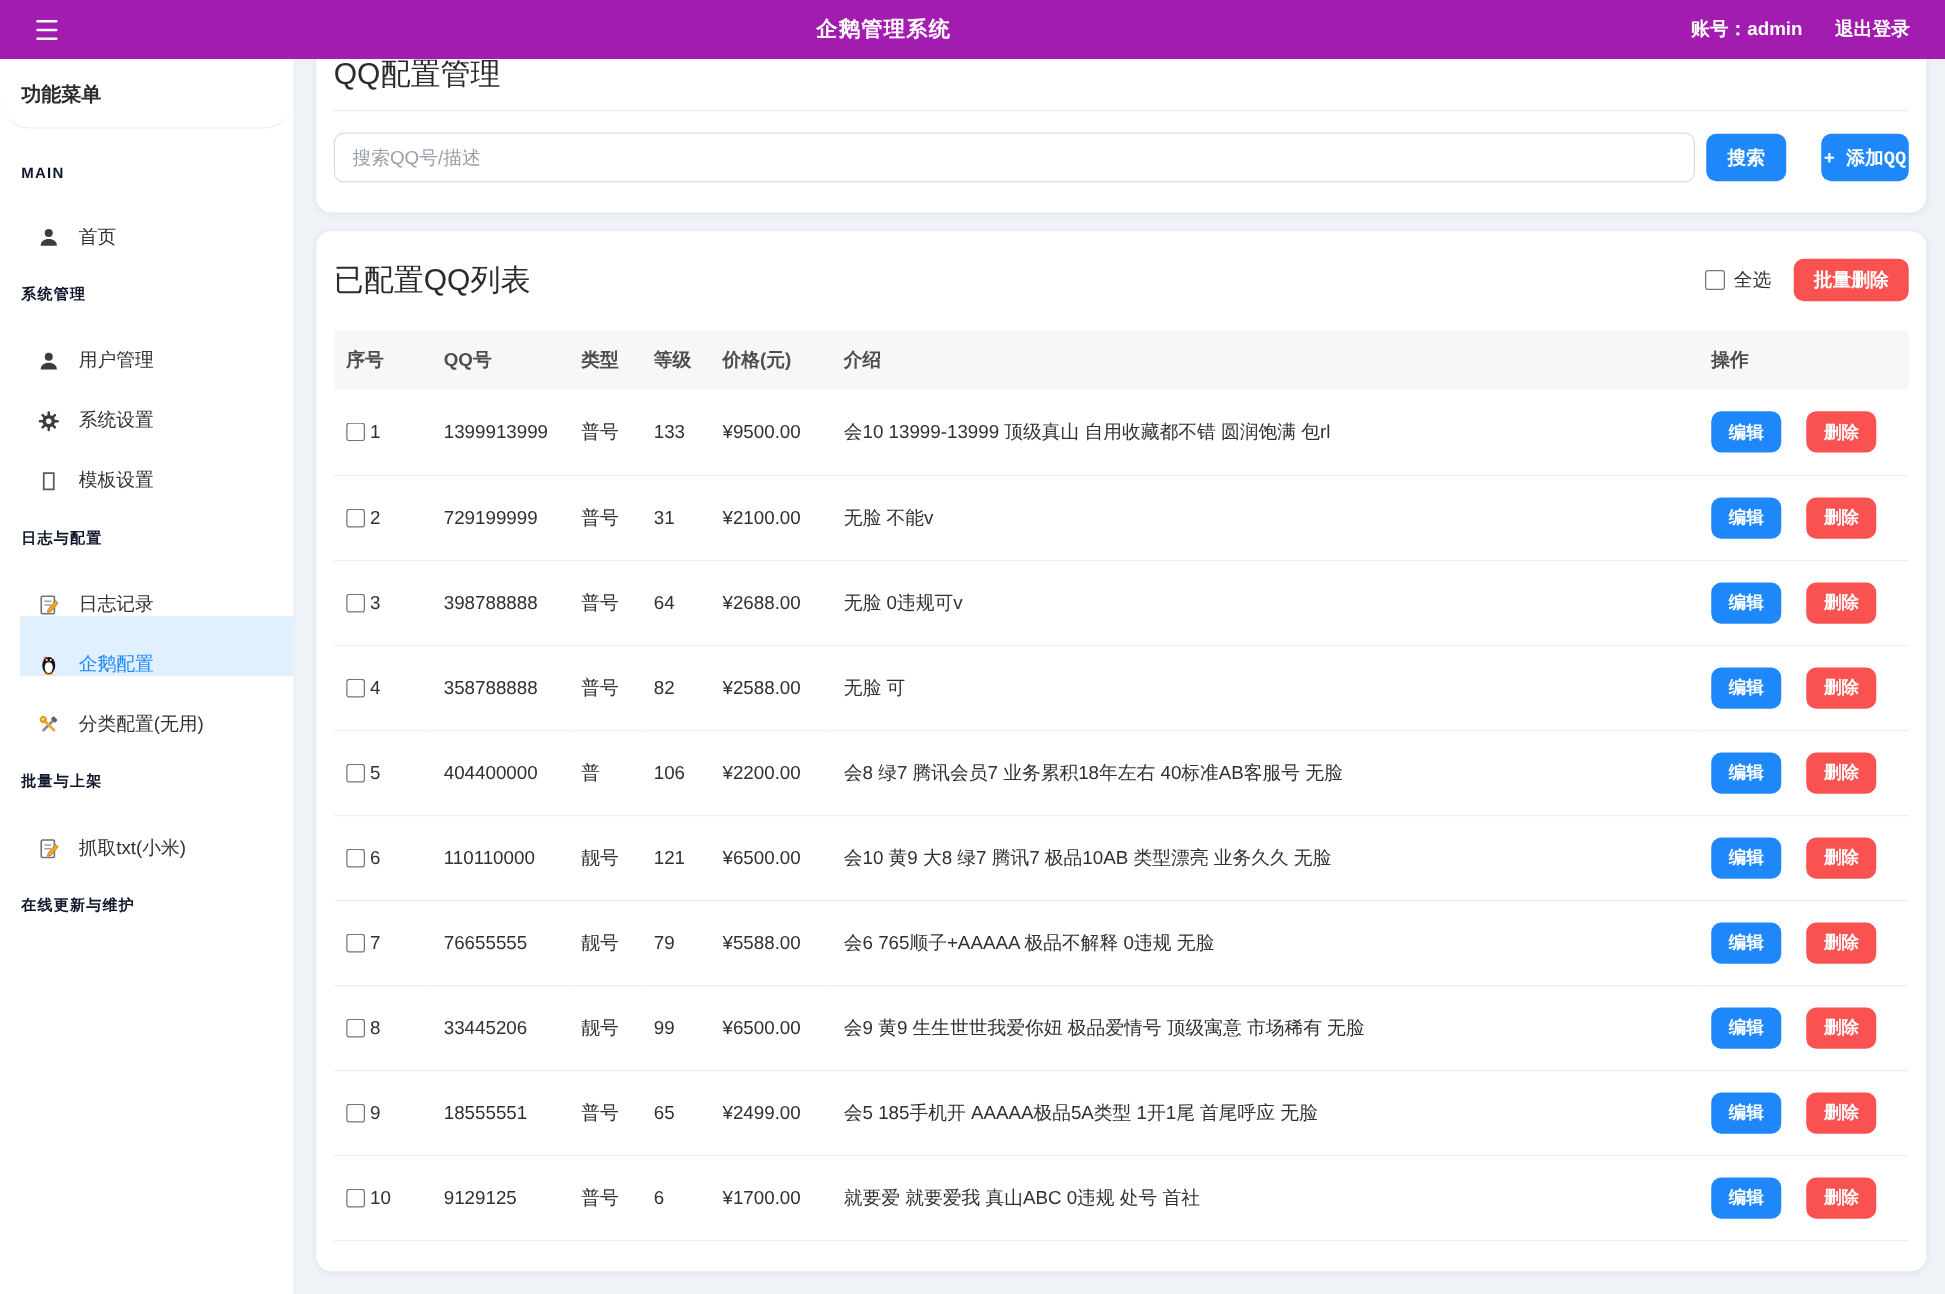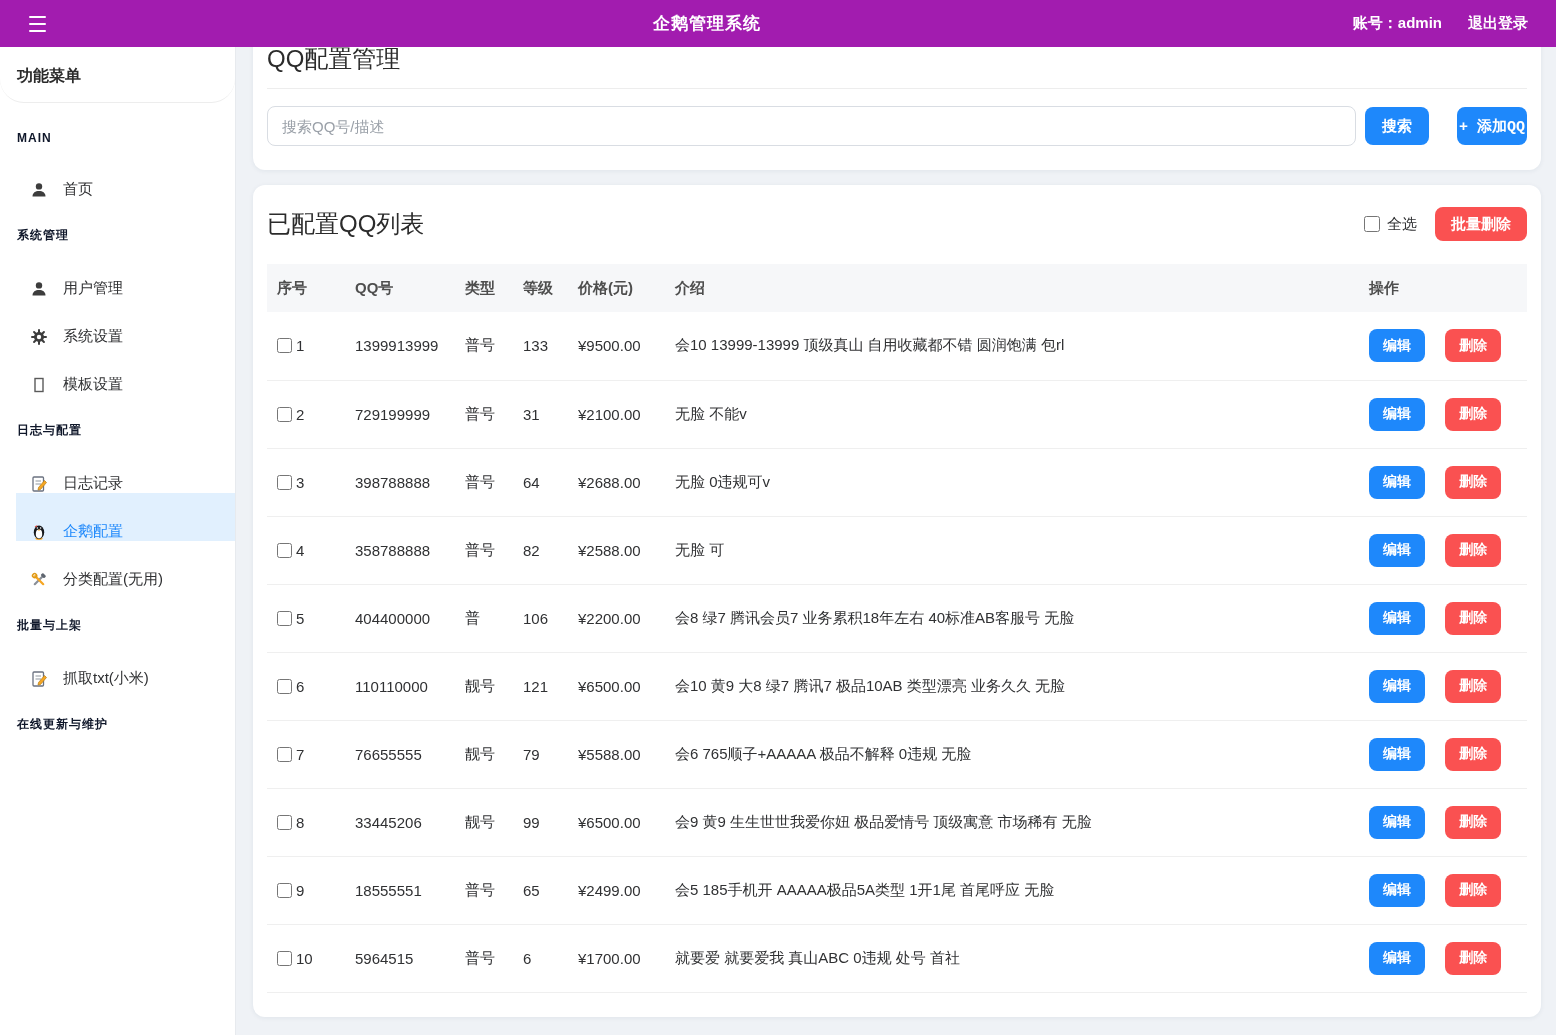--- a/index.html
+++ b/index.html
@@ -407,21 +407,21 @@
       <button class="btn btn-danger btn-sm">删除</button>
     </td>
   </tr>
           <tr class="qq-row">
     <td>
       <span class="idx-wrap">
         <input type="checkbox" style="">
         <span>10</span>
       </span>
     </td>
-    <td>5964515</td>
+    <td>9129125</td>
     <td>普号</td>
     <td>6</td>
     <td>¥1700.00</td>
     <td>就要爱 就要爱我 真山ABC 0违规 处号 首社</td>
     <td class="ops">
       <button class="btn btn-primary btn-sm">编辑</button>
       <button class="btn btn-danger btn-sm">删除</button>
     </td>
   </tr>
         </tbody>

